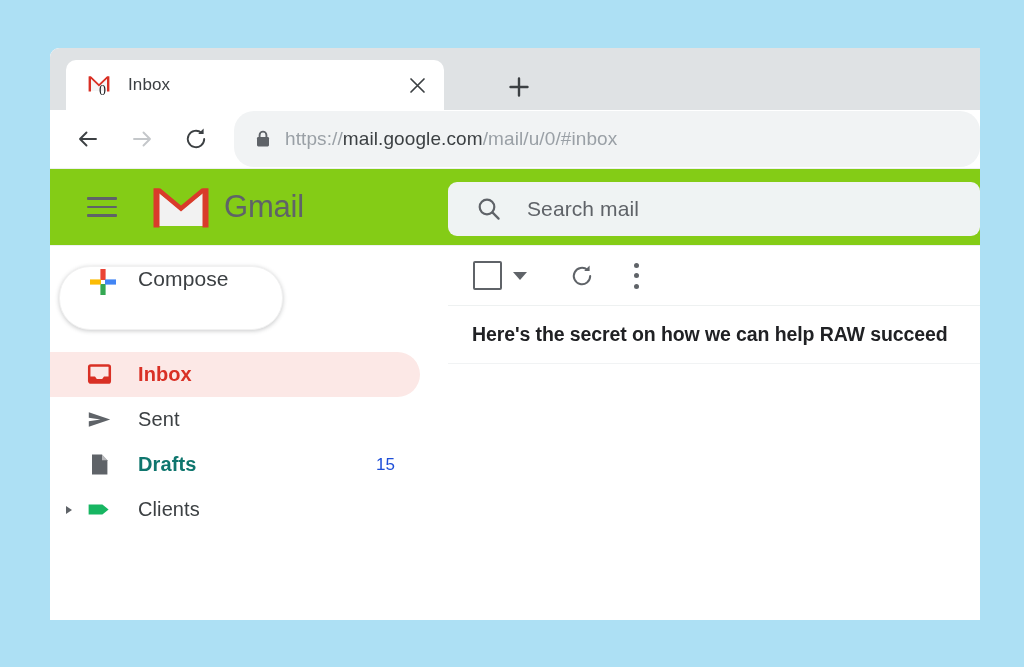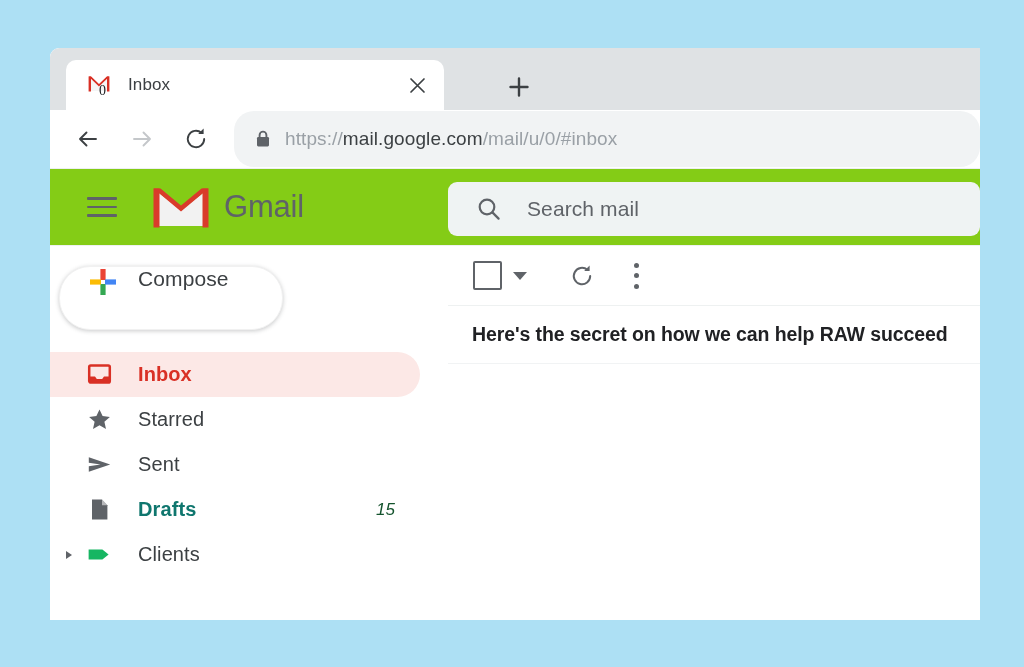--- a/index.html
+++ b/index.html
@@ -242,21 +242,21 @@
     letter-spacing: 0.1px;
   }
   .nav-item.active .nav-label { color: #d93025; font-weight: bold; }
   .nav-item.bold .nav-label { font-weight: bold; color: #0f766e; }
   .nav-item .nav-count {
     position: absolute;
     left: 326px;
     font-size: 17px;
     color: #5f6368;
   }
-  .nav-item.bold .nav-count { color: #14532d; font-style: italic; }
+  .nav-item.bold .nav-count { color: #1d4ed8; }
 
   .main-pane {
     flex: 1 1 auto;
     position: relative;
     background: #ffffff;
   }
   .list-toolbar {
     height: 59px;
     display: flex;
     align-items: center;
@@ -429,28 +429,20 @@
         <div class="nav-item active">
           <span class="nav-icon">
             <svg width="25" height="25" viewBox="0 0 25 25">
               <rect x="2.2" y="3.5" width="20.6" height="17" rx="1.6" stroke="#d93025" stroke-width="2.5" fill="none"></rect>
               <path d="M2.2 14.5 L8 14.5 L9.8 17 L15.2 17 L17 14.5 L22.8 14.5 L22.8 19 A1.6 1.6 0 0 1 21.2 20.5 L3.8 20.5 A1.6 1.6 0 0 1 2.2 19 Z" fill="#d93025"></path>
             </svg>
           </span>
           <span class="nav-label">Inbox</span>
         </div>
 
-        <div class="nav-item">
-          <span class="nav-icon">
-            <svg width="25" height="25" viewBox="0 0 25 25">
-              <path d="M12.5 2.4 L15.6 9.1 L22.9 9.9 L17.4 14.8 L19 22 L12.5 18.3 L6 22 L7.6 14.8 L2.1 9.9 L9.4 9.1 Z" fill="#5f6368"></path>
-            </svg>
-          </span>
-          <span class="nav-label">Starred</span>
-        </div>
 
 
         <div class="nav-item">
           <span class="nav-icon">
             <svg width="25" height="25" viewBox="0 0 25 25">
               <path d="M1.8 5.2 L23.2 12.5 L1.8 19.8 L1.8 14.2 L13.5 12.5 L1.8 10.8 Z" fill="#5f6368"></path>
             </svg>
           </span>
           <span class="nav-label">Sent</span>
         </div>

